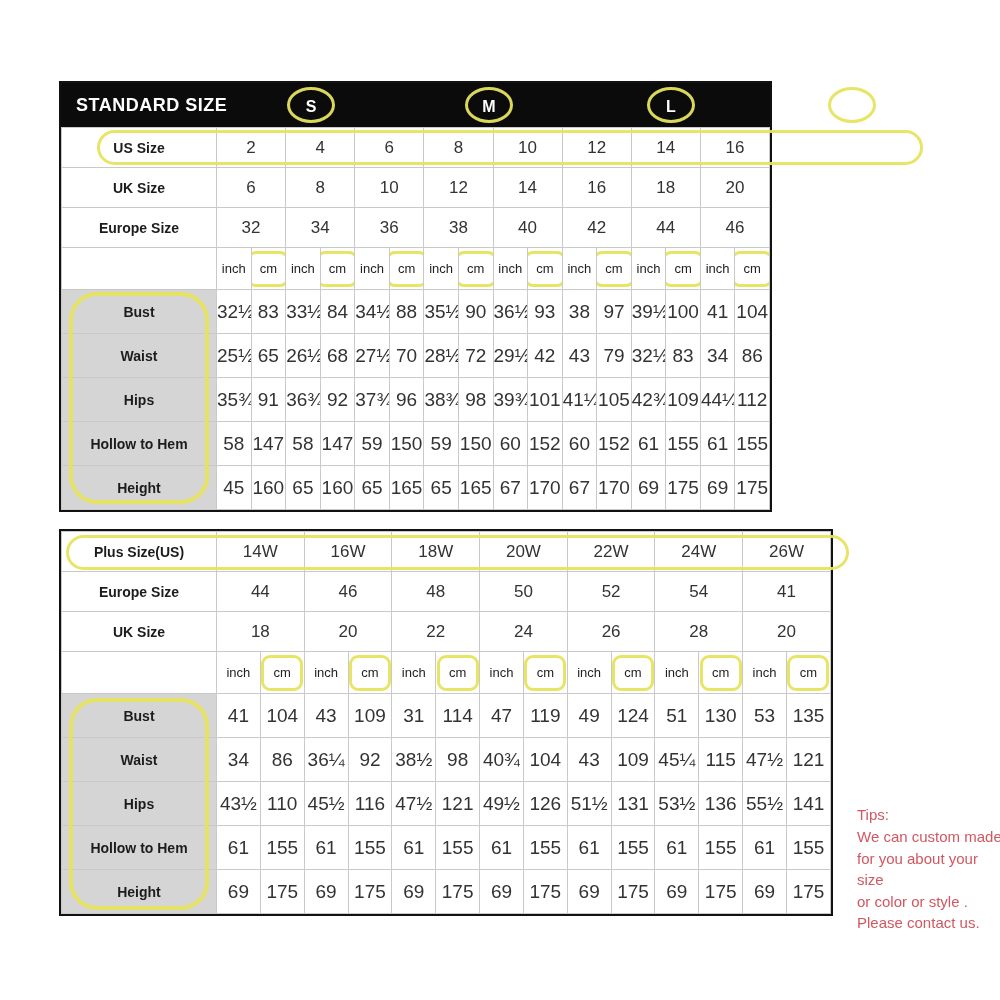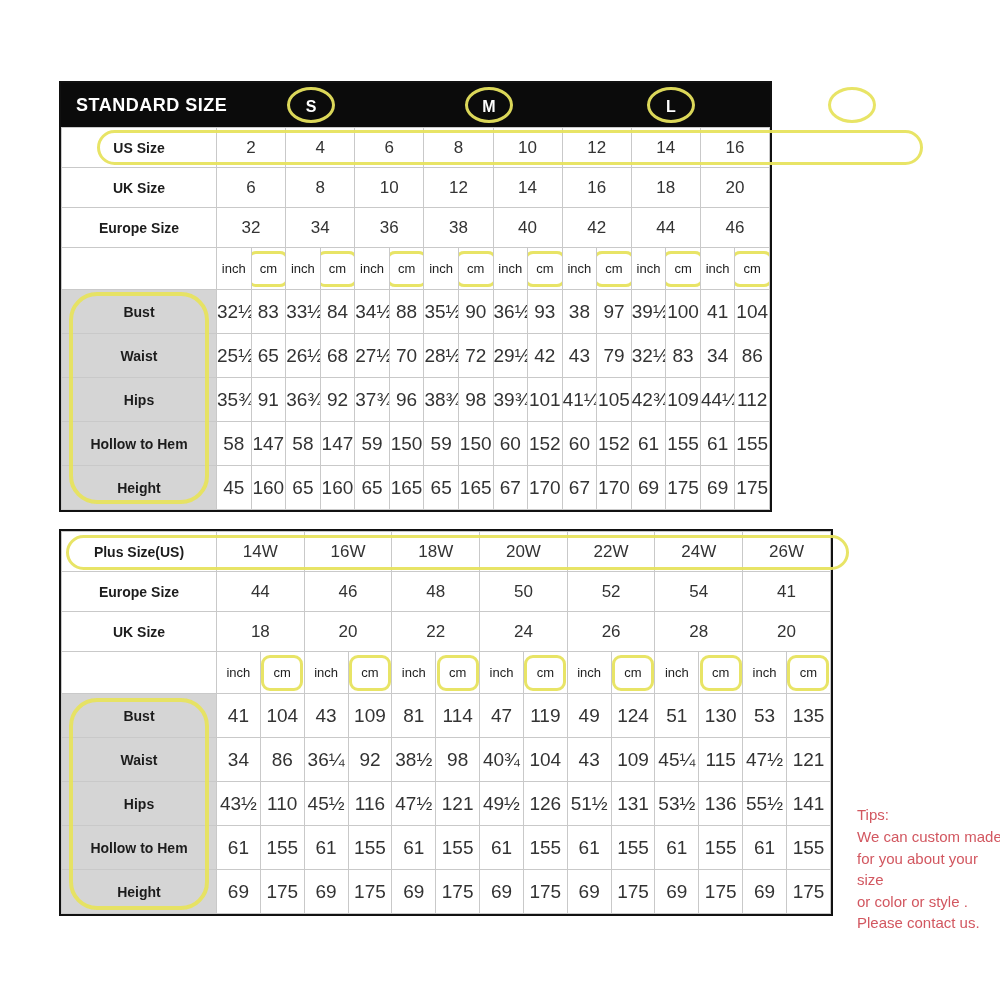--- a/index.html
+++ b/index.html
@@ -320,21 +320,21 @@
             <td>cm</td>
             <td>inch</td>
             <td>cm</td>
         </tr>
         <tr class="measure-row">
           <th>Bust</th>
           <td>41</td>
             <td>104</td>
             <td>43</td>
             <td>109</td>
-            <td>81</td>
+            <td>31</td>
             <td>114</td>
             <td>47</td>
             <td>119</td>
             <td>49</td>
             <td>124</td>
             <td>51</td>
             <td>130</td>
             <td>53</td>
             <td>135</td>
         </tr>

